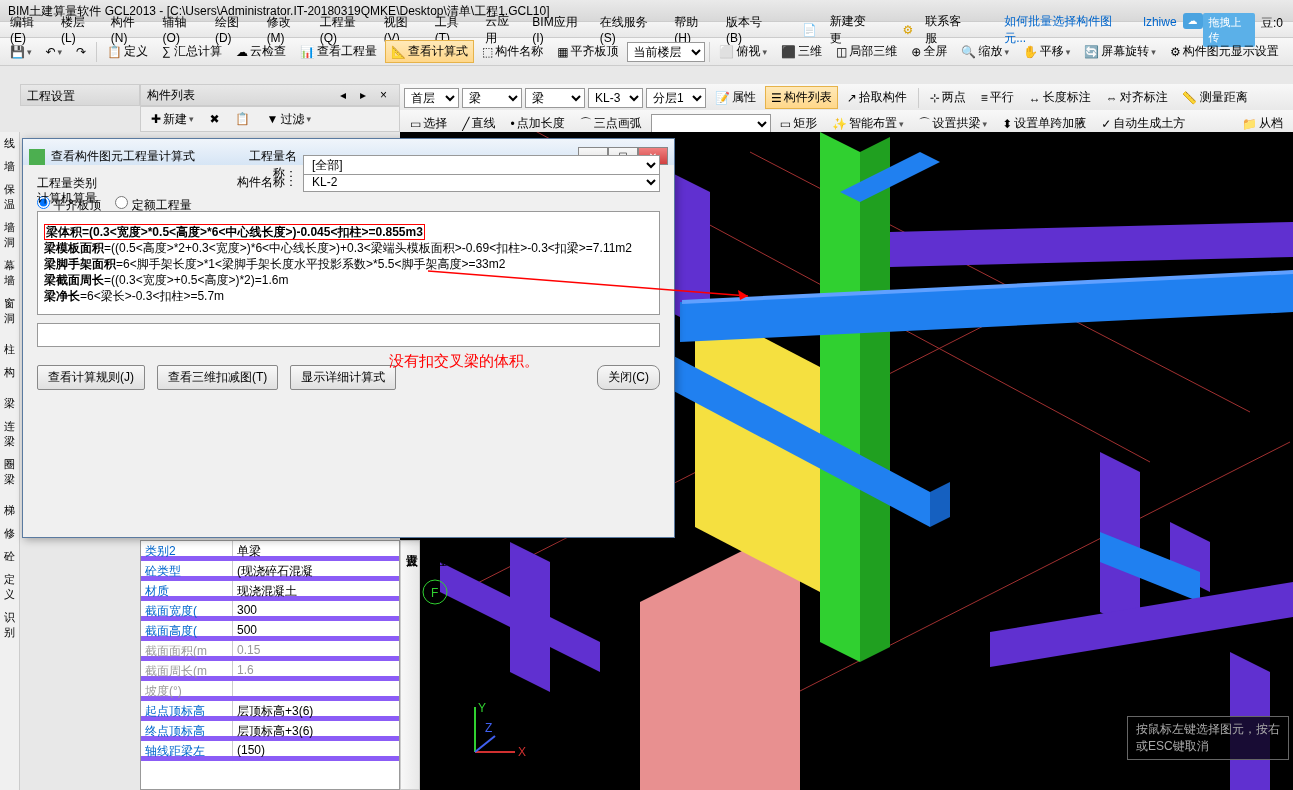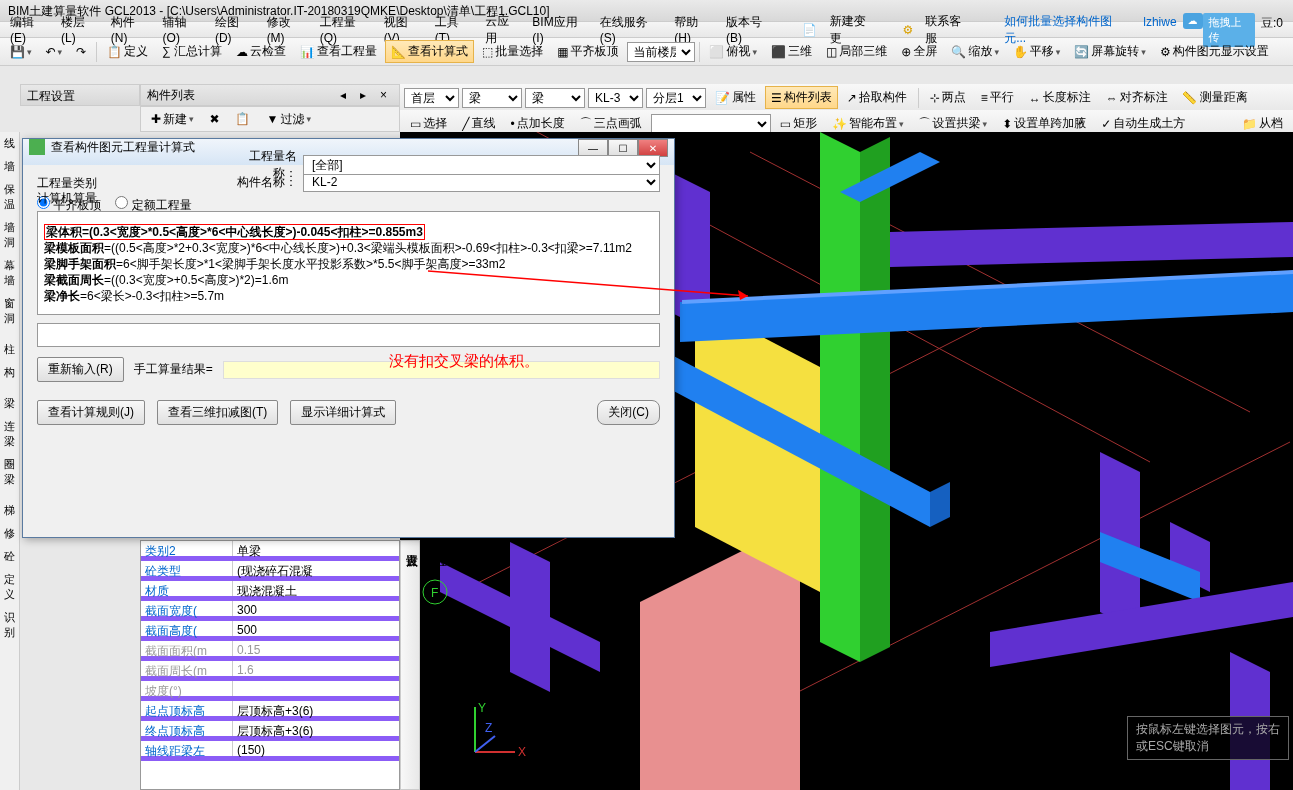--- a/index.html
+++ b/index.html
@@ -40,21 +40,21 @@
 .viewport { position: absolute; left: 400px; top: 132px; width: 893px; height: 658px; background: black; }
 .viewport svg { width: 100%; height: 100%; }
 
 .vp-toolbar { position: absolute; left: 400px; top: 540px; width: 20px; height: 250px; background: linear-gradient(90deg, #f8f8f8, #e8e8e8); border: 1px solid #ccc; }
 .vp-toolbar-inner { writing-mode: vertical-rl; padding: 4px 2px; font-size: 11px; }
 
 .status-hint { position: absolute; right: 4px; bottom: 30px; background: rgba(0,0,0,0.75); color: #aaa; padding: 4px 8px; font-size: 11px; border: 1px solid #666; }
 
 
 .dialog { position: absolute; left: 22px; top: 138px; width: 653px; height: 400px; background: #f0f0f0; border: 1px solid #5a7aa0; box-shadow: 2px 2px 8px rgba(0,0,0,0.3); }
-.dlg-title { height: 26px; background: linear-gradient(#f0f5fb, #d6e5f5); display: flex; align-items: flex-start; padding: 0 6px; }
+.dlg-title { height: 26px; background: linear-gradient(#f0f5fb, #d6e5f5); display: flex; align-items: flex-end; padding: 0 6px; }
 .dlg-title .icon { width: 16px; height: 16px; background: #4caf50; margin-right: 6px; }
 .dlg-controls { margin-left: auto; display: flex; gap: 0; }
 .dlg-ctl { width: 30px; height: 18px; border: 1px solid #888; display: flex; align-items: center; justify-content: center; font-size: 10px; cursor: pointer; }
 .dlg-ctl.min { background: linear-gradient(#f8f8f8,#e0e0e0); }
 .dlg-ctl.max { background: linear-gradient(#f8f8f8,#e0e0e0); }
 .dlg-ctl.close { background: linear-gradient(#f08080,#d04040); color: white; }
 
 .dlg-body { padding: 10px 14px; }
 .dlg-group { margin-bottom: 8px; }
 .dlg-group-label { margin-bottom: 4px; }
@@ -112,23 +112,23 @@
   <span class="tb-btn">↶<span class="tb-dd">▾</span></span>
   <span class="tb-btn">↷</span>
   <div class="tb-sep"></div>
   <span class="tb-btn">📋 <span>定义</span></span>
   <span class="tb-btn">
       <span>∑ 汇总计算</span>
     </span>
   <span class="tb-btn">☁ <span>云检查</span></span>
   <span class="tb-btn">📊 <span>查看工程量</span></span>
   <span class="tb-btn active">📐 <span>查看计算式</span></span>
-  <span class="tb-btn">⬚ <span>批量选择</span></span>
+  <span class="tb-btn">⬚ <span>构件名称</span></span>
   <span class="tb-btn">▦ <span>平齐板顶</span></span>
-  <select class="tb-combo" style="width:68px"><option>当前楼层</option></select>
+  <select class="tb-combo" style="width:78px"><option>当前楼层</option></select>
   <div class="tb-sep"></div>
   <span class="tb-btn">⬜ <span>俯视</span><span class="tb-dd">▾</span></span>
   <span class="tb-btn">⬛ <span>三维</span></span>
   <span class="tb-btn">◫ <span>局部三维</span></span>
   <span class="tb-btn">⊕ <span>全屏</span></span>
   <span class="tb-btn">🔍 <span>缩放</span><span class="tb-dd">▾</span></span>
   <span class="tb-btn">✋ <span>平移</span><span class="tb-dd">▾</span></span>
   <span class="tb-btn">🔄 <span>屏幕旋转</span><span class="tb-dd">▾</span></span>
   <span class="tb-btn">⚙ <span>构件图元显示设置</span></span>
 </div>
@@ -340,25 +340,20 @@
         <div class="line"><span class="hl">梁体积=(0.3&lt;宽度&gt;*0.5&lt;高度&gt;*6&lt;中心线长度&gt;)-0.045&lt;扣柱&gt;=0.855m3</span></div>
         <div class="line"><b>梁模板面积</b>=((0.5&lt;高度&gt;*2+0.3&lt;宽度&gt;)*6&lt;中心线长度&gt;)+0.3&lt;梁端头模板面积&gt;-0.69&lt;扣柱&gt;-0.3&lt;扣梁&gt;=7.11m2</div>
         <div class="line"><b>梁脚手架面积</b>=6&lt;脚手架长度&gt;*1&lt;梁脚手架长度水平投影系数&gt;*5.5&lt;脚手架高度&gt;=33m2</div>
         <div class="line"><b>梁截面周长</b>=((0.3&lt;宽度&gt;+0.5&lt;高度&gt;)*2)=1.6m</div>
         <div class="line"><b>梁净长</b>=6&lt;梁长&gt;-0.3&lt;扣柱&gt;=5.7m</div>
       </div>
     </div>
     <div class="dlg-group">
       <div class="manual-box"></div>
     </div>
-    <div style="display:flex;align-items:center;gap:10px;margin-top:10px">
-      <button class="btn">重新输入(R)</button>
-      <span>手工算量结果=</span>
-      <div style="flex:1;height:18px;background:#ffffcc;border:1px solid #ddd"></div>
-    </div>
     <div class="dlg-footer">
       <button class="btn">查看计算规则(J)</button>
       <button class="btn">查看三维扣减图(T)</button>
       <button class="btn">显示详细计算式</button>
       <button class="btn right">关闭(C)</button>
     </div>
   </div>
 </div>
 
 <div class="annotation">没有扣交叉梁的体积。</div>

